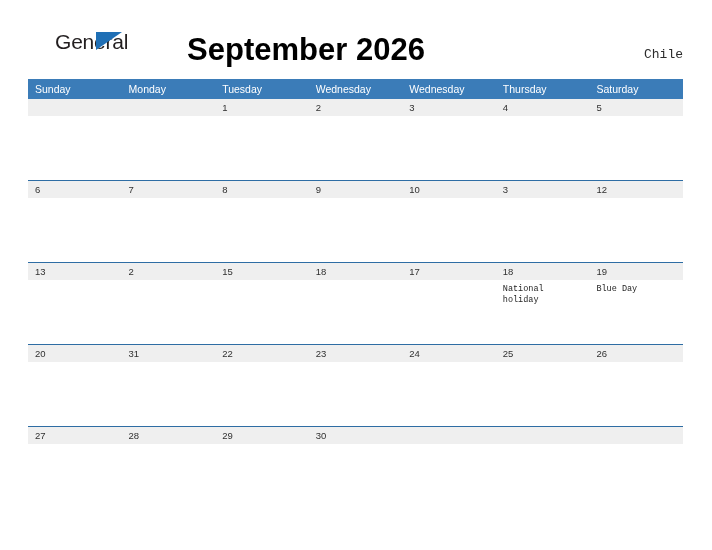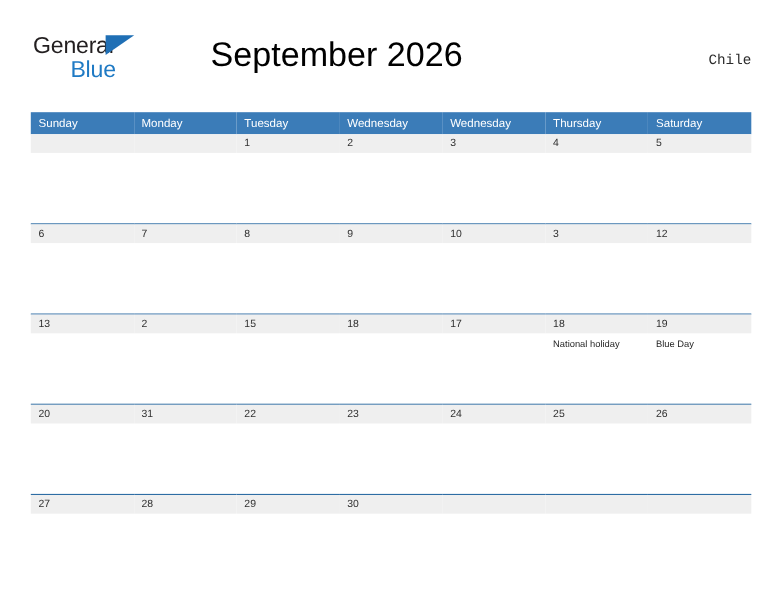--- a/index.html
+++ b/index.html
@@ -39,20 +39,21 @@
     line-height: 1;
     user-select: none;
   }
   .logo-row1 {
     position: relative;
     display: block;
     font-size: 21px;
     letter-spacing: -0.2px;
     color: #231f20;
     font-family: "Liberation Sans", sans-serif;
+    margin-left: 25px;
   }
   .logo-tri {
     position: absolute;
     left: 66px;
     top: 1px;
     width: 0;
     height: 0;
     border-left: 26px solid #1f6fb5;
     border-bottom: 18px solid transparent;
   }
@@ -67,42 +68,41 @@
 
   .cal-title {
     position: absolute;
     left: 0;
     top: 32px;
     width: 612px;
     text-align: center;
     font-size: 31px;
     color: #000000;
     font-family: "Liberation Sans", sans-serif;
-    font-weight: 400;
+    font-weight: 700;
     letter-spacing: 0px;
   }
 
   .country {
     position: absolute;
     right: 29px;
     top: 47px;
     font-size: 13px;
     color: #2b2b2b;
     font-family: Liberation Mono, monospace;
   }
 
   
   .calendar {
     position: absolute;
     left: 28px;
     top: 79px;
     width: 655px;
     border-collapse: collapse;
     table-layout: fixed;
-    margin-top: 23px;
   }
 
   .calendar th {
     background: #3b7cb8;
     color: #ffffff;
     font-size: 10.5px;
     font-weight: normal;
     text-align: left;
     padding: 4px 0 4px 7px;
     height: 9px;
@@ -138,34 +138,33 @@
   }
   .daynum-band.empty {
     color: transparent;
   }
 
   .event {
     font-size: 8.5px;
     color: #262626;
     padding: 4px 5px 0 7px;
     line-height: 11px;
-    font-family: Liberation Sans, sans-serif;
+    font-family: Liberation Mono, monospace;
   }
 </style>
 </head>
 <body>
 
 <div class="page">
 
   <div class="top-bar">
 
     <div class="logo">
       <span class="logo-row1">General</span>
       <span class="logo-tri"></span>
-      <span class="logo-row2">Blue</span>
     </div>
 
     <div class="cal-title">September 2026</div>
 
     <div class="country">Chile</div>
 
   </div>
 
   <table class="calendar">
     <thead>

